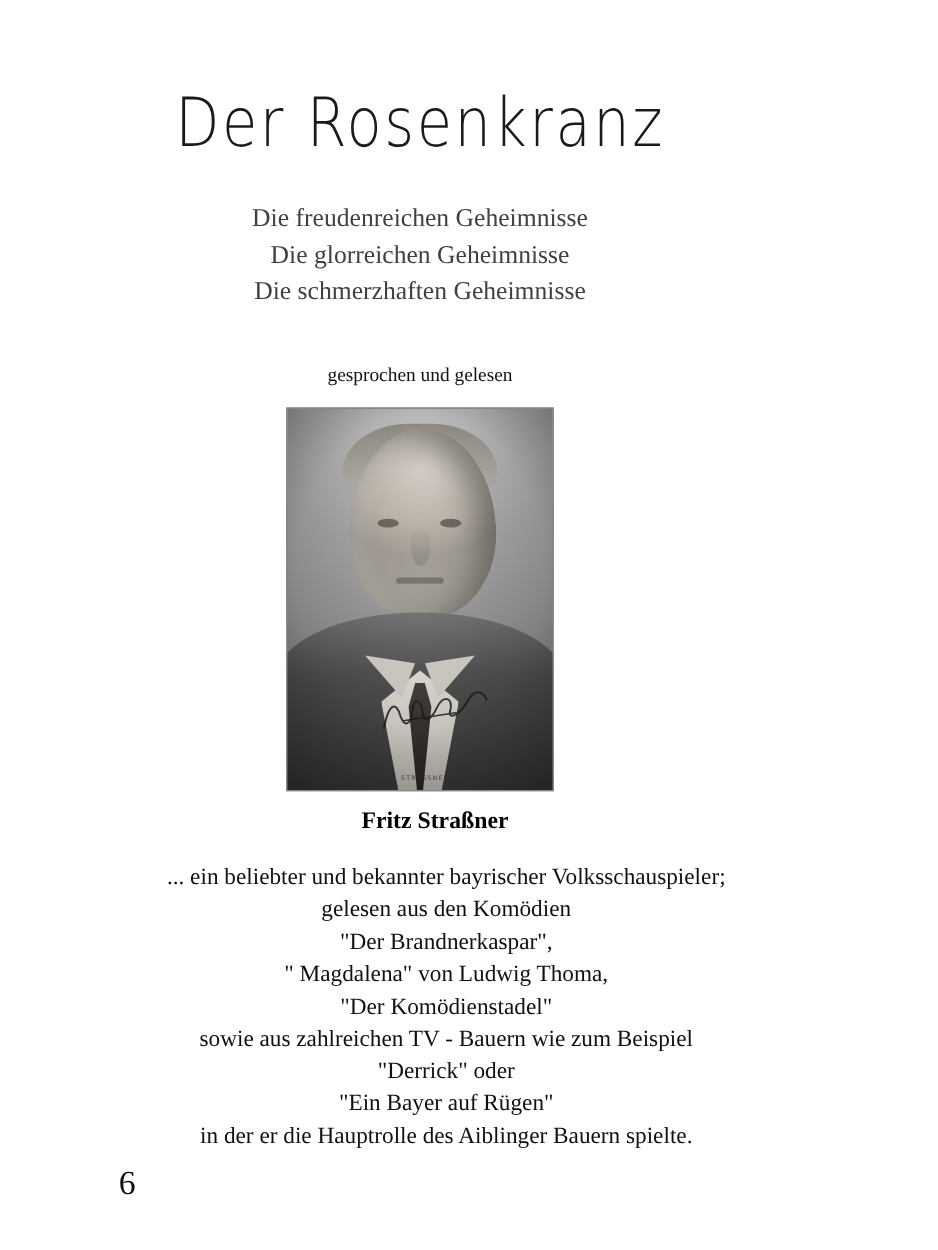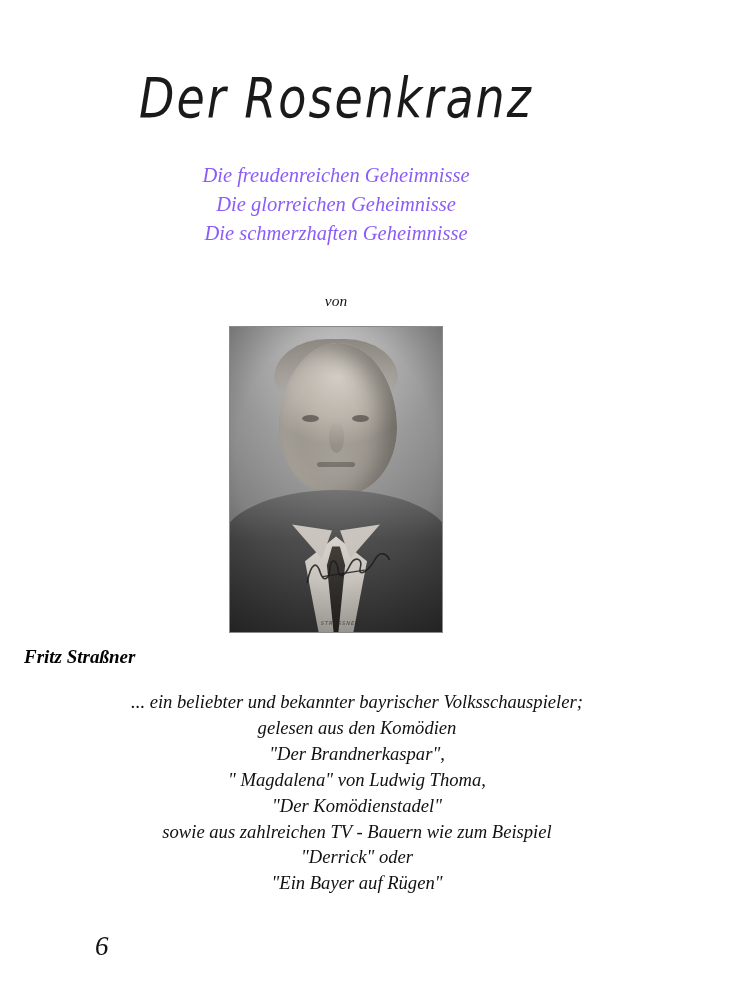--- a/index.html
+++ b/index.html
@@ -14,21 +14,20 @@
     color: #000000;
     position: relative;
     overflow: hidden;
   }
 
   .page {
     width: 672px;
     height: 1000px;
     position: relative;
     box-sizing: border-box;
-    font-style: italic;
   }
 
   .title {
     text-align: center;
     font-family: "DejaVu Sans", sans-serif;
     font-weight: 300;
     font-size: 46px;
     letter-spacing: 2px;
     color: #1a1a1a;
     margin: 0;
@@ -36,21 +35,21 @@
     line-height: 1.1;
     transform: scaleY(1.18);
     transform-origin: center top;
   }
 
   .mysteries {
     text-align: center;
     margin-top: 52px;
     font-size: 20.5px;
     line-height: 1.42;
-    color: #8b5cf6;
+    color: #404040;
   }
   .mysteries div {
     white-space: nowrap;
   }
 
   .spoken {
     text-align: center;
     margin-top: 42px;
     font-size: 15.5px;
     line-height: 1.45;
@@ -198,21 +197,21 @@
     bottom: 6px;
     text-align: center;
     font-size: 5px;
     letter-spacing: 1px;
     color: #2a2a2a;
     opacity: 0.8;
     font-family: "DejaVu Sans", sans-serif;
   }
 
   .person-name {
-    text-align: left;
+    text-align: center;
     margin-top: 13px;
     font-size: 19px;
     font-weight: bold;
     color: #000;
     padding-left: 24px;
   }
 
   .bio {
     text-align: center;
     margin-top: 21px;
@@ -238,21 +237,21 @@
 
   <h1 class="title">Der Rosenkranz</h1>
 
   <div class="mysteries">
     <div>Die freudenreichen Geheimnisse</div>
     <div>Die glorreichen Geheimnisse</div>
     <div>Die schmerzhaften Geheimnisse</div>
   </div>
 
   <div class="spoken">
-    <div>von</div>
+    <div>gesprochen und gelesen</div>
   </div>
 
   <div class="photo-wrap">
     <div class="photo">
       <div class="bg"></div>
       <div class="hair"></div>
       <div class="head"></div>
       <div class="eyeL"></div>
       <div class="eyeR"></div>
       <div class="nose"></div>
@@ -275,17 +274,18 @@
 
   <div class="bio">
     <div class="lead">... ein beliebter und bekannter bayrischer Volksschauspieler;</div>
     <div>gelesen aus den Komödien</div>
     <div>"Der Brandnerkaspar",</div>
     <div>" Magdalena" von Ludwig Thoma,</div>
     <div>"Der Komödienstadel"</div>
     <div>sowie aus zahlreichen TV - Bauern wie zum Beispiel</div>
     <div>"Derrick" oder</div>
     <div>"Ein Bayer auf Rügen"</div>
+    <div>in der er die Hauptrolle des Aiblinger Bauern spielte.</div>
   </div>
 
   <div class="page-number">6</div>
 
 </div>
 
 </body></html>

